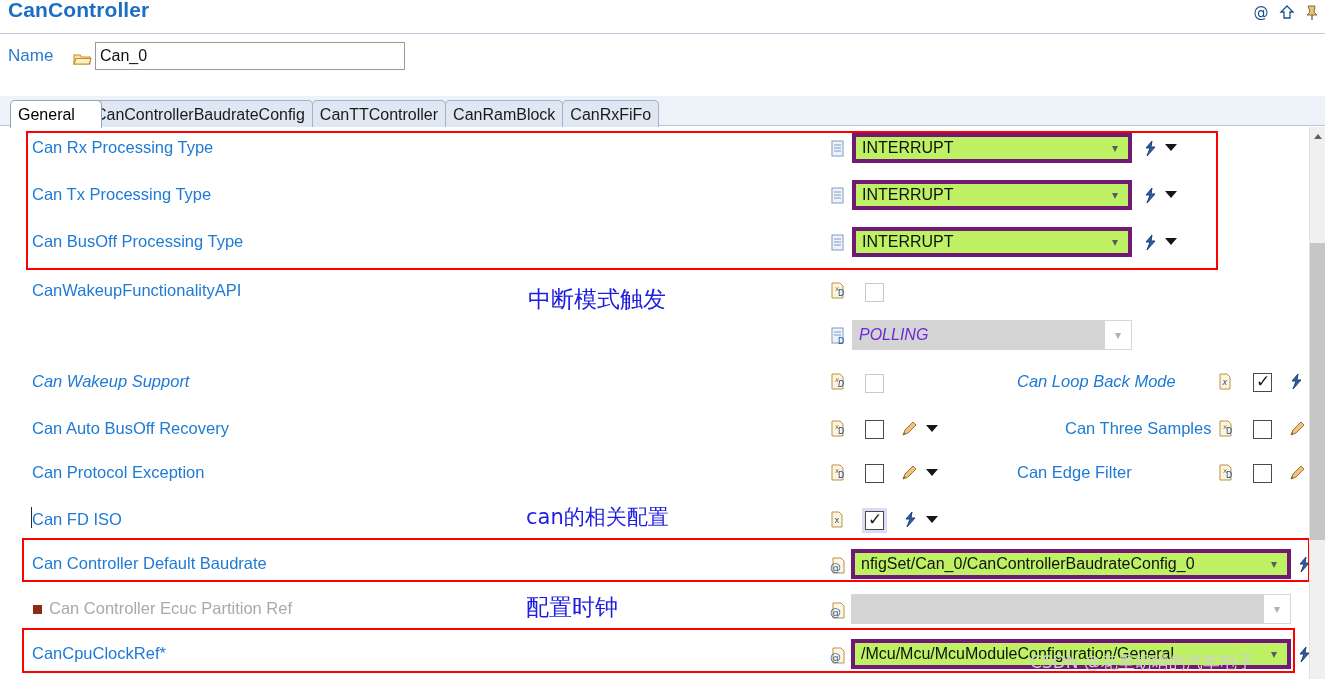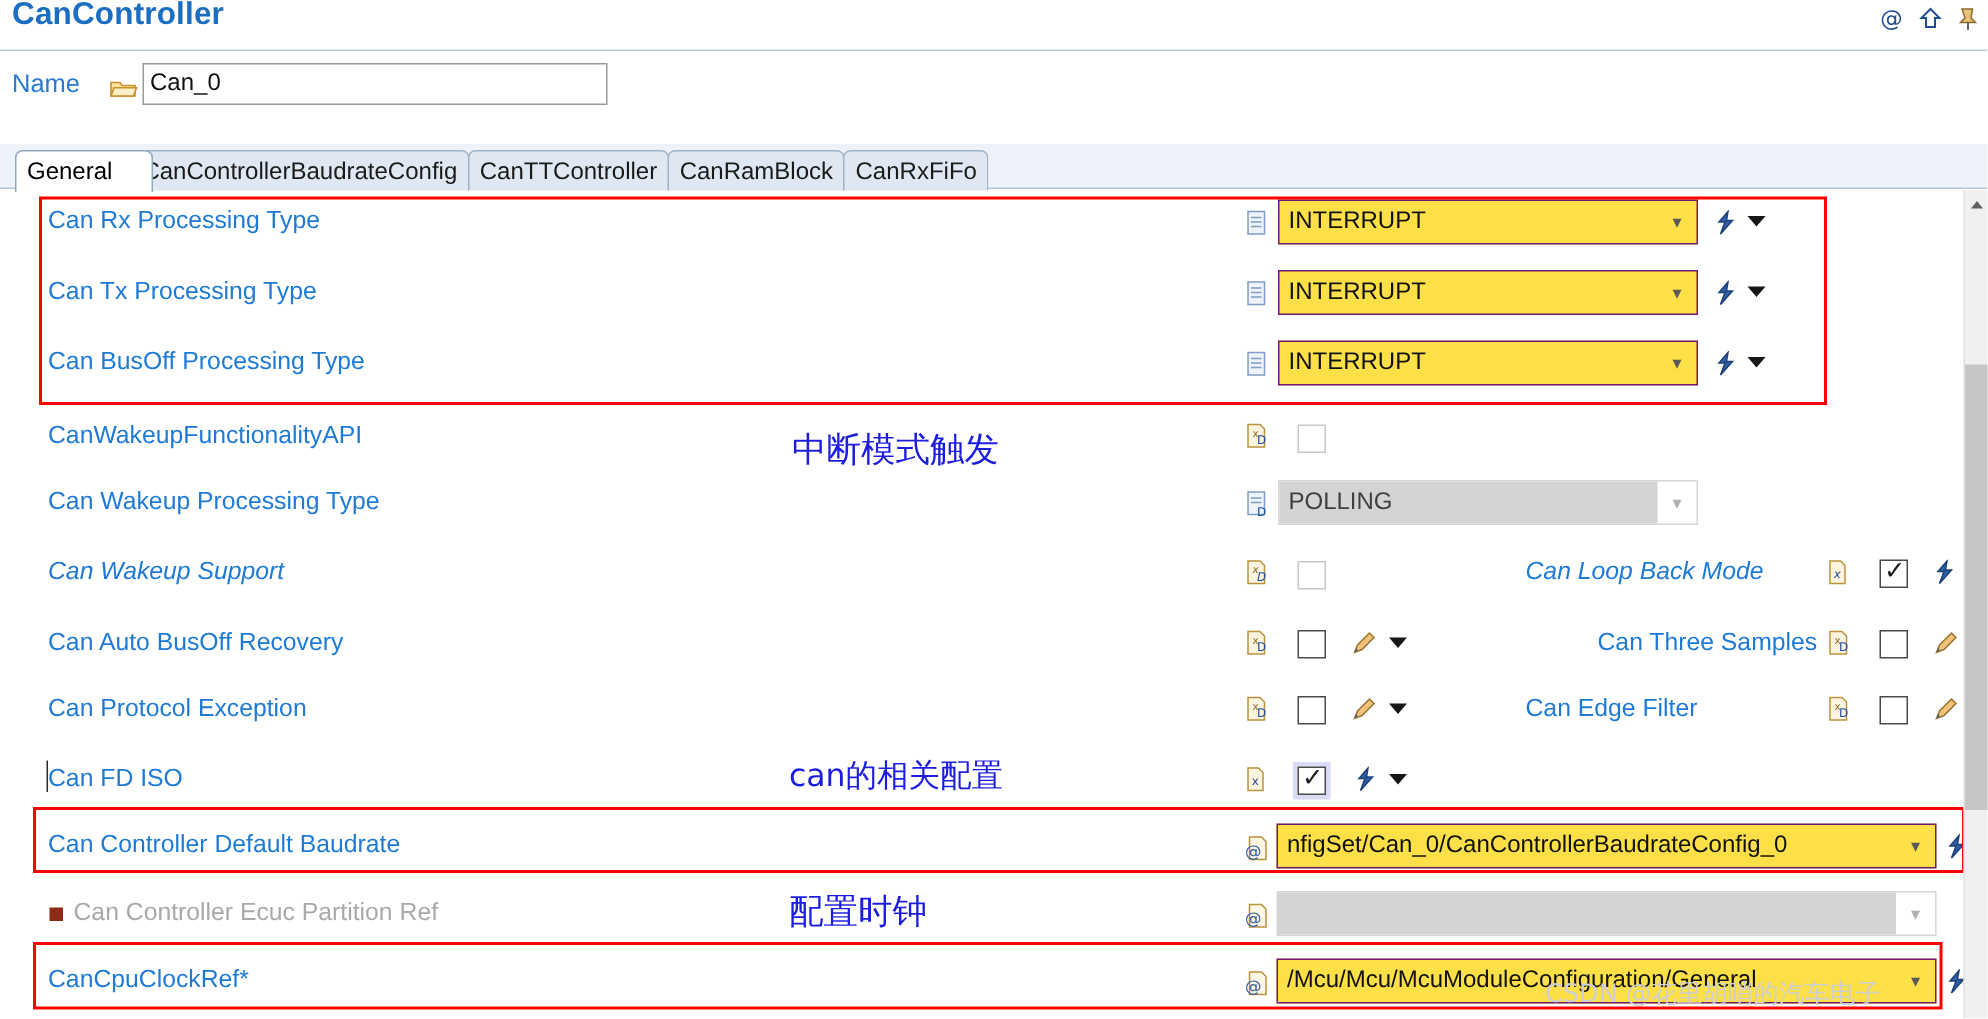--- a/index.html
+++ b/index.html
@@ -100,35 +100,35 @@
   }
   .caret-bar {
     position: absolute; left: 31px; top: 8px; width: 1px; height: 21px; background:#2a2a2a;
   }
 
   
   .doc-ico { position: absolute; width: 14px; height: 17px; }
   .combo {
     position: absolute;
     height: 30px;
-    border: 1px solid #701a75;
-    background: #fde047;
+    border: 4px solid #701a75;
+    background: #bef264;
     display: flex; align-items: center;
   }
   .combo .val {
     flex: 1; padding-left: 6px;
     font-size: 16px; color: #111;
     white-space: nowrap; overflow: hidden;
   }
   .combo .chev {
     width: 26px; text-align: center;
     color: #5a5a5a; font-size: 12px;
   }
   .combo.disabled { border: 1px solid #d6d6d6; background: #ffffff; }
-  .combo.disabled .val { background: #d4d4d4; color:#404040; height: 100%; display:flex; align-items:center; }
+  .combo.disabled .val { background: #d4d4d4; color:#6d28d9; height: 100%; display:flex; align-items:center;font-style:italic; }
   .combo.disabled .chev { color: #b0b0b0; }
 
   .cb {
     position: absolute;
     width: 19px; height: 19px;
     border: 1px solid #4a4a4a;
     background: #fff;
   }
   .cb.soft { border: 1px solid #c9c9c9; }
   .cb .tick {
@@ -319,21 +319,20 @@
         <svg width="15" height="18" viewBox="0 0 15 18">
             <path d="M1 1 L9 1 L12 4 L12 16 L1 16 Z" fill="#fdf4e0" stroke="#b9933f"></path>
             <text x="4" y="9" font-size="7" fill="#8a6b2e" font-family="DejaVu Sans">x</text>
             <text x="7" y="14" font-size="8" fill="#1d4fa0" font-family="DejaVu Sans">D</text>
           </svg>
       </span>
       <span class="cb soft" style="left:865px; top:13px;"></span>
     </div>
 
     <div class="row" style="top:187px;">
-      <div class="lbl">Can Wakeup Processing Type</div>
       <span class="doc-ico" style="left:831px; top:13px;">
         <svg width="15" height="18" viewBox="0 0 15 18">
             <rect x="1" y="1" width="11" height="15" fill="#eef3fb" stroke="#7d9dc4"></rect>
             <line x1="3" y1="5" x2="10" y2="5" stroke="#7d9dc4"></line>
             <line x1="3" y1="8" x2="10" y2="8" stroke="#7d9dc4"></line>
             <text x="7" y="17" font-size="8" fill="#1d4fa0" font-family="DejaVu Sans">D</text>
           </svg>
       </span>
       <div class="combo disabled" style="left:852px; top:6px; width:280px;">
         <span class="val">POLLING</span>

